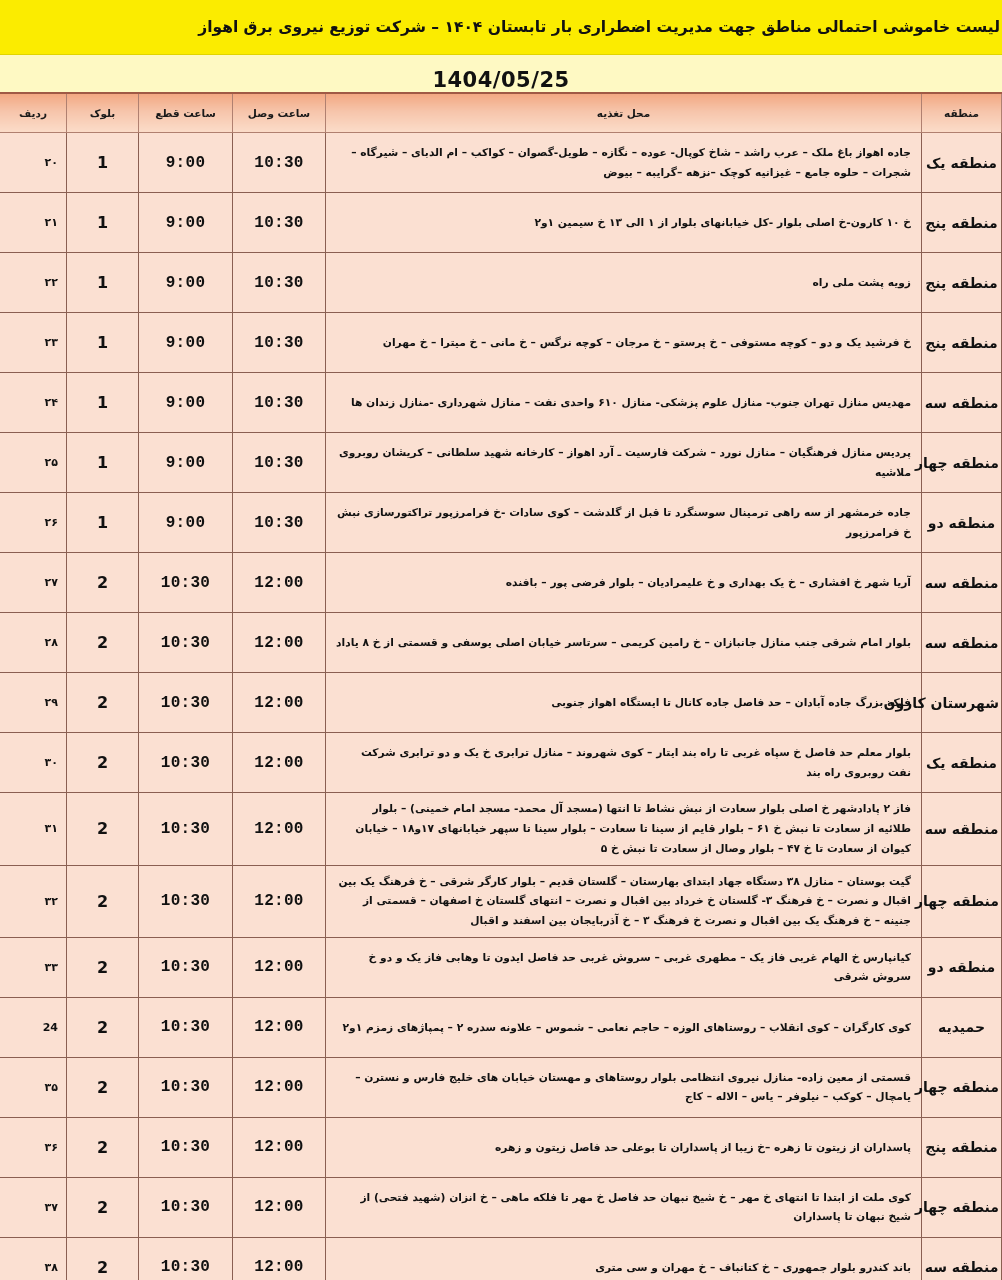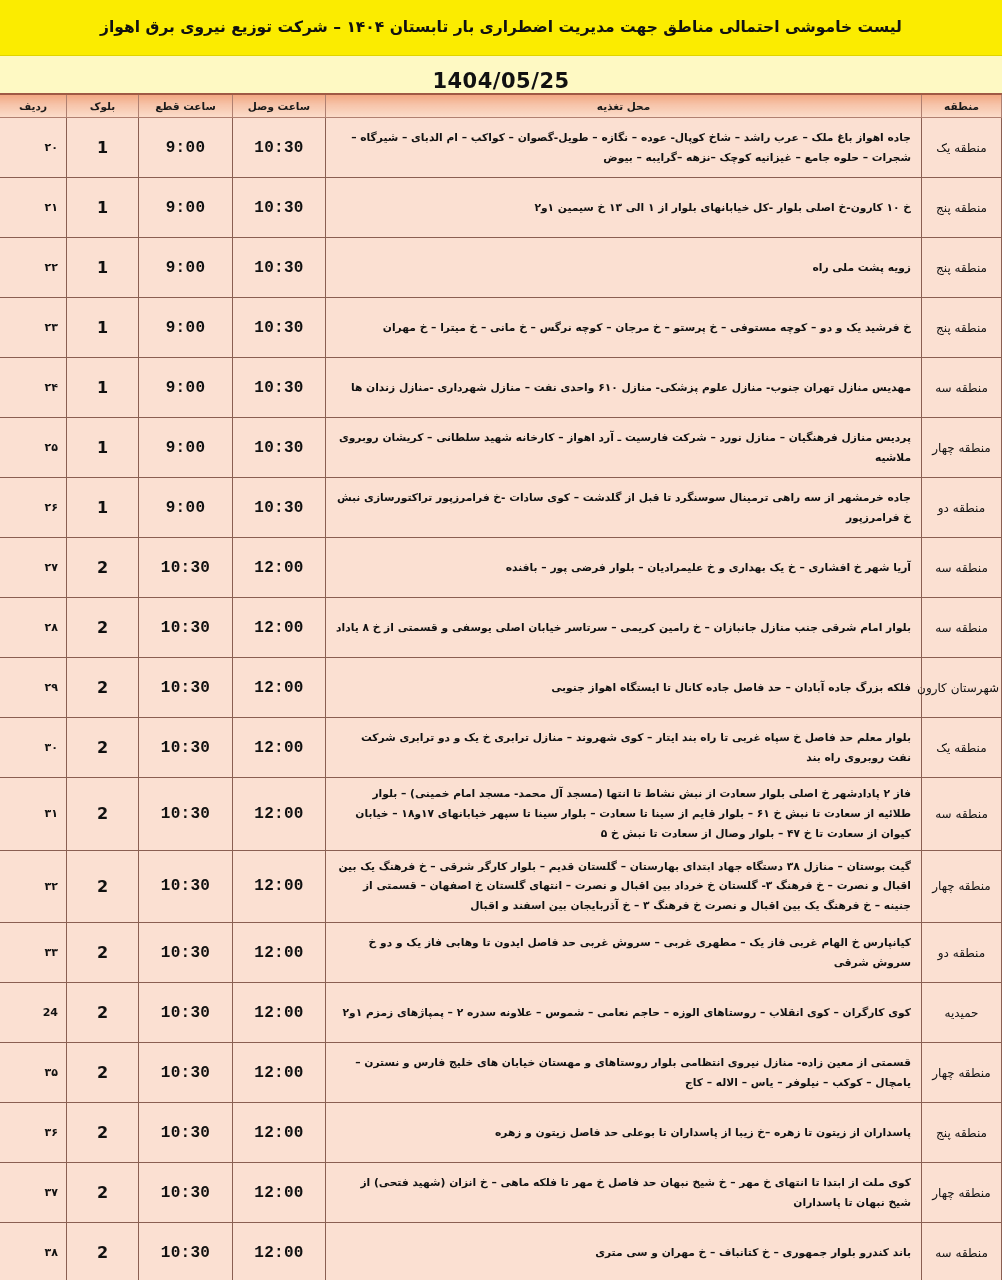--- a/index.html
+++ b/index.html
@@ -24,21 +24,21 @@
     display: flex;
     flex-direction: column;
   }
 
   
   .title-banner {
     background: #fbec00;
     height: 56px;
     display: flex;
     align-items: center;
-    justify-content: center;
+    justify-content: flex-start;
     padding: 0 2px;
     border-bottom: 1px solid #e0d400;
   }
   .title-banner .title-text {
     font-size: 15.5px;
     font-weight: bold;
     color: #111111;
     direction: rtl;
     text-align: center;
     line-height: 1.2;
@@ -77,21 +77,21 @@
   table.schedule col.c-blok    { width: 72px; }
   table.schedule col.c-ghat    { width: 94px; }
   table.schedule col.c-vasl    { width: 93px; }
   table.schedule col.c-mahal   { width: 596px; }
   table.schedule col.c-mantaghe{ width: 80px; }
 
   thead th {
     background: linear-gradient(to bottom, #f2a882 0%, #f6c4aa 45%, #fbdcc9 100%);
     border: 1px solid #b08070;
     border-top: 2px solid #a05a45;
-    height: 24px;
+    height: 40px;
     padding: 1px 3px;
     font-size: 10.5px;
     font-weight: bold;
     color: #1a1a1a;
     text-align: center;
     vertical-align: middle;
     white-space: nowrap;
   }
 
   tbody td {
@@ -123,22 +123,22 @@
   td.mahal {
     text-align: right;
     font-size: 10.7px;
     font-weight: bold;
     line-height: 1.85;
     direction: rtl;
     padding: 6px 10px;
   }
   td.mantaghe {
     text-align: center;
-    font-size: 12px;
-    font-weight: normal;
+    font-size: 14px;
+    font-weight: bold;
     direction: rtl;
     white-space: nowrap;
     padding: 5px 2px;
   }
 
   tbody tr { height: 60px; }
 </style>
 </head>
 <body>
 

